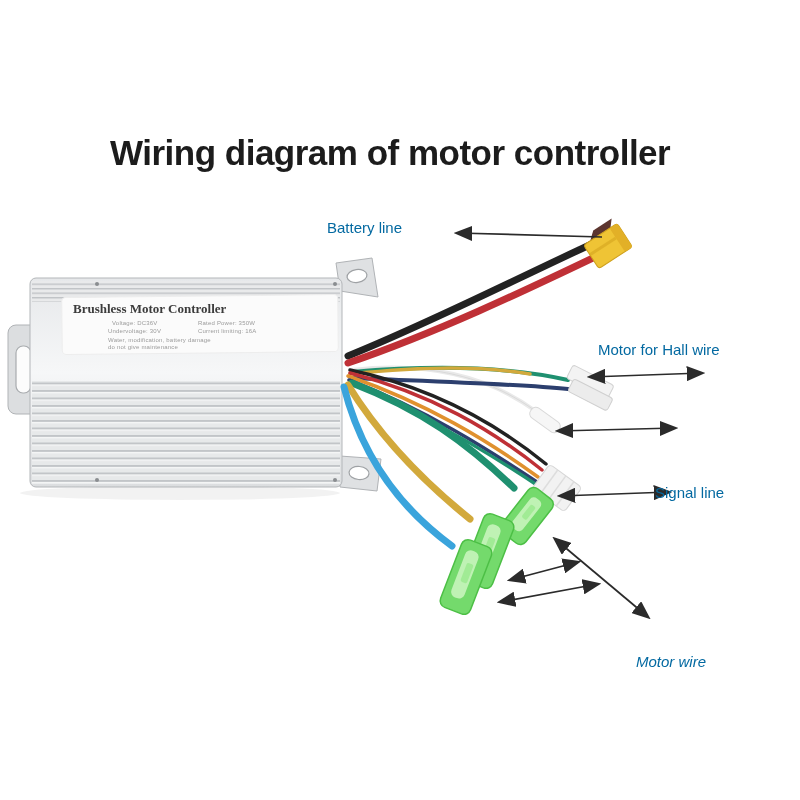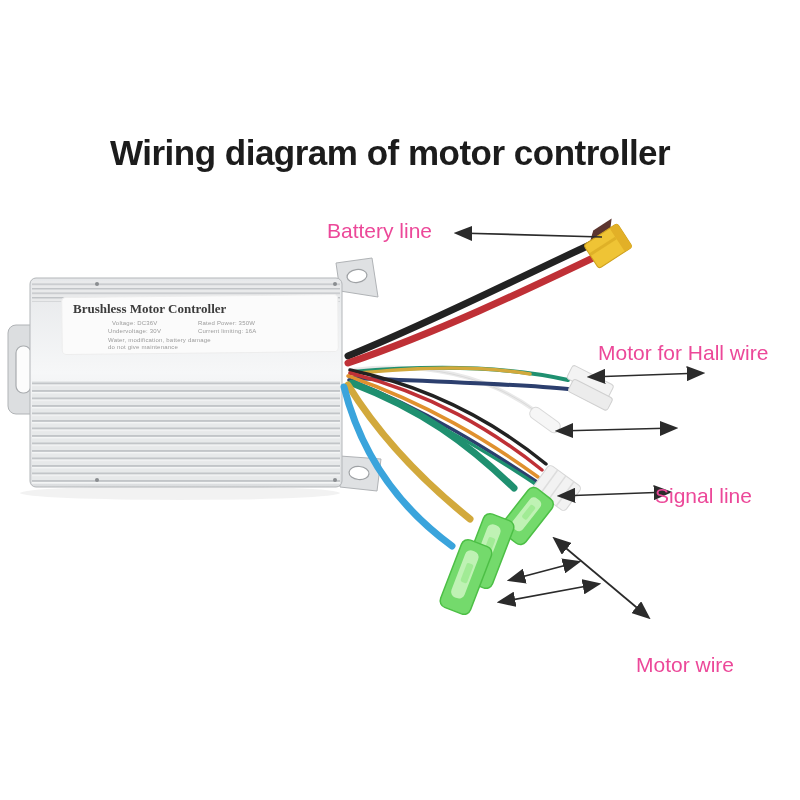--- a/index.html
+++ b/index.html
@@ -1,25 +1,25 @@
 <!DOCTYPE html>
 <html><head>
 <meta charset="utf-8">
 <style>
   html,body{margin:0;padding:0;background:#ffffff;}
   .stage{position:relative;width:800px;height:684px;background:#ffffff;overflow:hidden;
          font-family:"Liberation Sans",sans-serif;}
   .title{position:absolute;left:110px;top:133px;font-size:35px;font-weight:700;
          color:#1c1c1c;letter-spacing:-0.5px;white-space:nowrap;}
-  .wire-label{position:absolute;font-size:21px;color:#ec4899;white-space:nowrap;}
+  .wire-label{position:absolute;font-size:15px;color:#0369a1;white-space:nowrap;}
   .lbl-battery{left:327px;top:219px;}
   .lbl-hall{left:598px;top:341px;text-align:right;}
   .lbl-tail{left:677px;top:420px;}
   .lbl-signal{left:655px;top:484px;}
-  .lbl-motor{left:636px;top:653px;}
+  .lbl-motor{left:636px;top:653px;font-style:italic;}
   .diagram-svg{position:absolute;left:0;top:0;}
   .plate-title{position:absolute;left:73px;top:301px;font-family:"Liberation Serif",serif;
                font-weight:700;font-size:13px;color:#3c3c3c;white-space:nowrap;text-align:center;}
   .spec{position:absolute;font-size:6px;color:#9b9b9b;white-space:nowrap;letter-spacing:.2px;}
   .spec-r1l{left:112px;top:320px;}
   .spec-r1r{left:198px;top:320px;}
   .spec-r2l{left:108px;top:328px;}
   .spec-r2r{left:198px;top:328px;}
   .spec-w1{left:108px;top:337px;}
   .spec-w2{left:108px;top:344px;}

